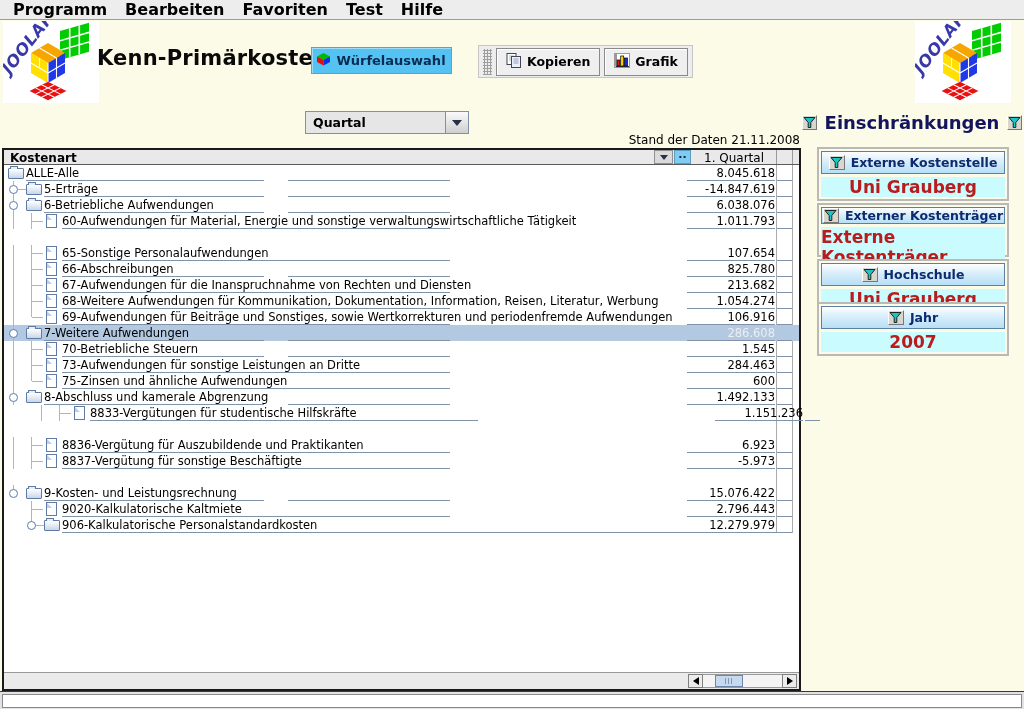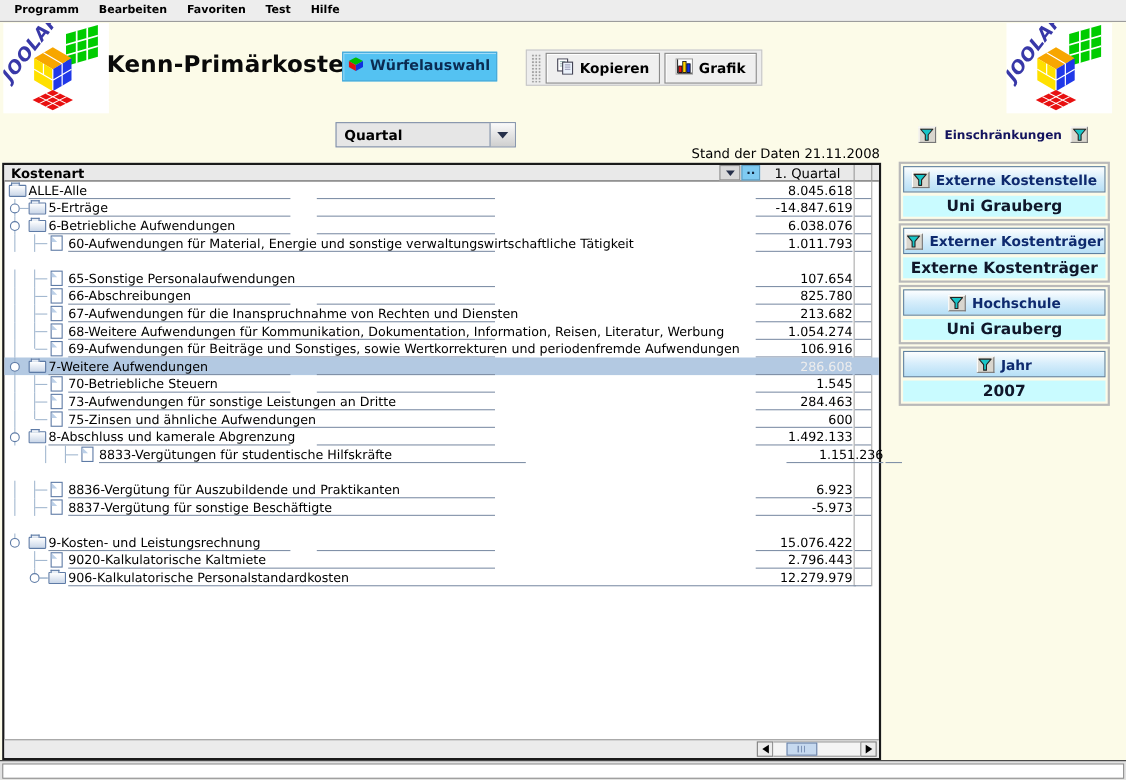--- a/index.html
+++ b/index.html
@@ -2,21 +2,21 @@
 <html><head>
 <meta charset="utf-8">
 <style>
   html,body{margin:0;padding:0;}
   body{font-family:"DejaVu Sans","Liberation Sans",sans-serif;}
   .screen{position:relative;width:1024px;height:709px;overflow:hidden;background:#FCFBE8;}
 
   
   .menubar{position:absolute;top:0;left:0;width:1024px;height:20px;background:#EDEDED;
     border-bottom:1px solid #9C9C9C;display:flex;align-items:center;padding-left:4px;box-sizing:border-box;}
-  .menu-item{font-weight:bold;font-size:10px;color:#000;padding:0 9px;cursor:default;}
+  .menu-item{font-weight:bold;font-size:16px;color:#000;padding:0 9px;cursor:default;}
 
   
   .logo-box{position:absolute;width:96px;height:82px;background:#FFFFFF;}
   #logo-left{left:3px;top:21px;}
   #logo-right{left:915px;top:21px;}
   .page-title{position:absolute;left:97px;top:46px;font-size:21px;font-weight:bold;color:#0A0A0A;letter-spacing:0.2px;}
   .wurfel-btn{position:absolute;left:311px;top:47px;width:141px;height:27px;background:#54C2F2;
     border:1px solid #49A8D8;box-shadow:inset 1px 1px 0 #9FDCF8;display:flex;align-items:center;
     justify-content:center;gap:6px;font-weight:bold;font-size:13px;color:#0B2B52;box-sizing:border-box;cursor:default;}
   .toolbar{position:absolute;left:478px;top:45px;height:33px;display:flex;align-items:center;gap:4px;
@@ -72,30 +72,30 @@
     display:flex;align-items:center;justify-content:center;cursor:default;}
   .tri-left{width:0;height:0;border-top:4px solid transparent;border-bottom:4px solid transparent;border-right:6px solid #000;}
   .tri-right{width:0;height:0;border-top:4px solid transparent;border-bottom:4px solid transparent;border-left:6px solid #000;}
   .sb-track{flex:1;position:relative;background:#F4F4F4;border-top:1px solid #9A9A9A;border-bottom:1px solid #9A9A9A;box-sizing:border-box;}
   .sb-thumb{position:absolute;left:12px;top:0;width:28px;height:12px;background:#C6D9EF;border:1px solid #6E84A8;box-sizing:border-box;cursor:default;}
   .sb-thumb::after{content:"";position:absolute;left:9px;top:2px;width:7px;height:6px;
     background:repeating-linear-gradient(90deg,#7E94B8 0 1px,transparent 1px 3px);}
 
   
   .restrict-header{position:absolute;left:812px;top:113px;width:200px;height:18px;display:flex;align-items:center;
-    justify-content:center;gap:8px;font-weight:bold;font-size:11px;color:#14145E;}
+    justify-content:center;gap:8px;font-weight:bold;font-size:18px;color:#14145E;}
   .funnel-chip{width:16px;height:15px;background:#D9D6CE;border:1px solid;border-color:#FFFFFF #777777 #777777 #FFFFFF;
     display:flex;align-items:center;justify-content:center;box-sizing:border-box;cursor:default;}
   .rgroup{position:absolute;left:817px;width:192px;height:54px;border:2px solid #B9B9B9;background:#FCFBE8;
     box-sizing:border-box;padding:2px;display:flex;flex-direction:column;gap:3px;}
   .rbtn{height:24px;border:1px solid #5E80A0;background:linear-gradient(#FDFEFF,#D8EEFB 45%,#B6DFF6);
     display:flex;align-items:center;justify-content:center;gap:6px;font-weight:bold;font-size:12.5px;color:#0E2A6E;
     box-sizing:border-box;cursor:default;}
   .rval{flex:1;background:#C9FBFF;display:flex;align-items:center;justify-content:center;
-    font-weight:bold;font-size:14px;color:#0f172a;}
+    font-weight:bold;font-size:17px;color:#b91c1c;}
 
   
   .statusbar{position:absolute;left:0;top:691px;width:1024px;height:18px;background:#E2E2E2;border-top:1px solid #3A3A3A;box-sizing:border-box;}
   .status-field{position:absolute;left:2px;top:2px;width:1018px;height:12px;background:#FFFFFF;border:1px solid #8A8A8A;}
 </style>
 </head>
 <body>
 
 <div class="screen">
 
@@ -475,21 +475,21 @@
         <div class="rbtn">
           <span class="funnel-chip">
             <svg width="13" height="13" viewBox="0 0 13 13">
               <polygon points="1,1.5 12,1.5 7.8,6.5 7.8,11.5 5.2,11.5 5.2,6.5" fill="#18C6C8" stroke="#222" stroke-width="1" stroke-linejoin="round"></polygon>
             </svg>
           </span>
           <span>Hochschule</span>
         </div>
         <div class="rval">Uni Grauberg</div>
       </div>
-      <div class="rgroup" style="top: 315px; text-align: center;">
+      <div class="rgroup" style="top: 302px; text-align: center;">
         <div class="rbtn">
           <span class="funnel-chip">
             <svg width="13" height="13" viewBox="0 0 13 13">
               <polygon points="1,1.5 12,1.5 7.8,6.5 7.8,11.5 5.2,11.5 5.2,6.5" fill="#18C6C8" stroke="#222" stroke-width="1" stroke-linejoin="round"></polygon>
             </svg>
           </span>
           <span>Jahr</span>
         </div>
         <div class="rval">2007</div>
       </div>

